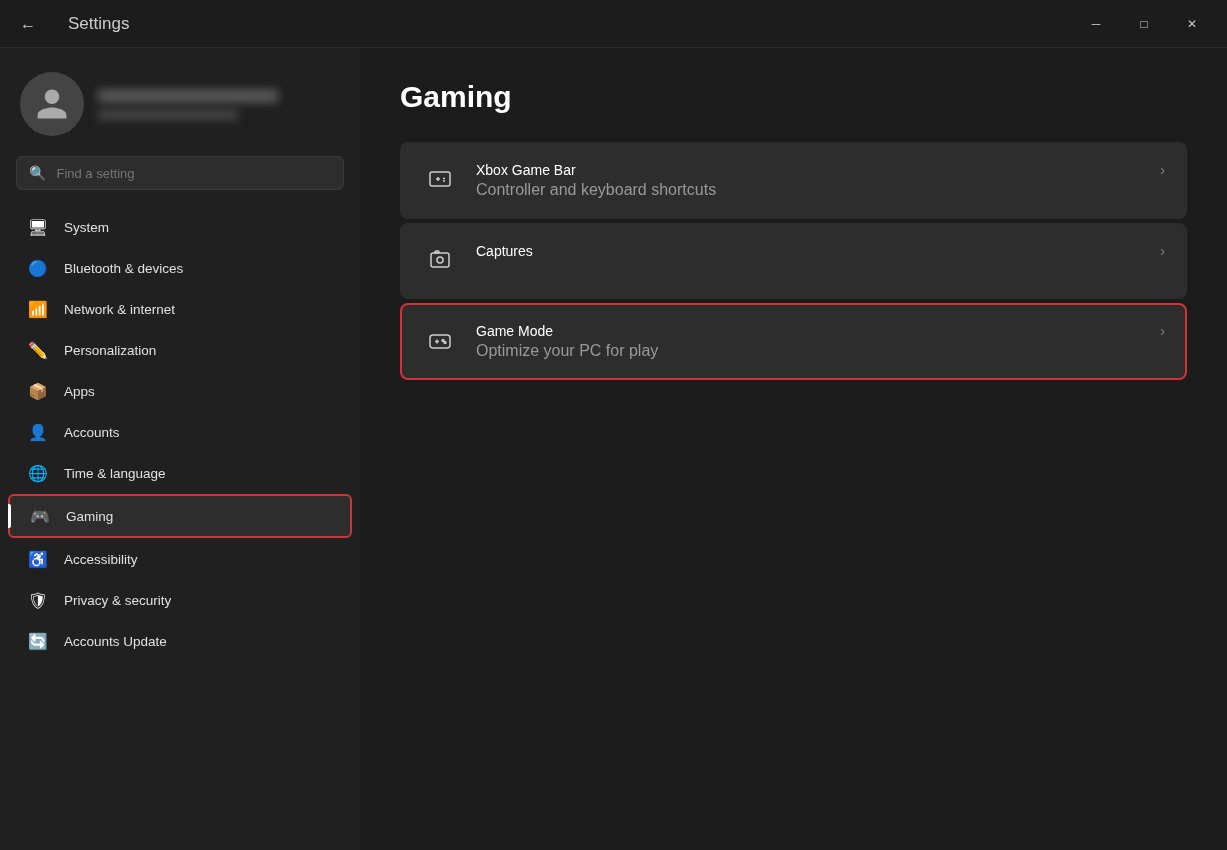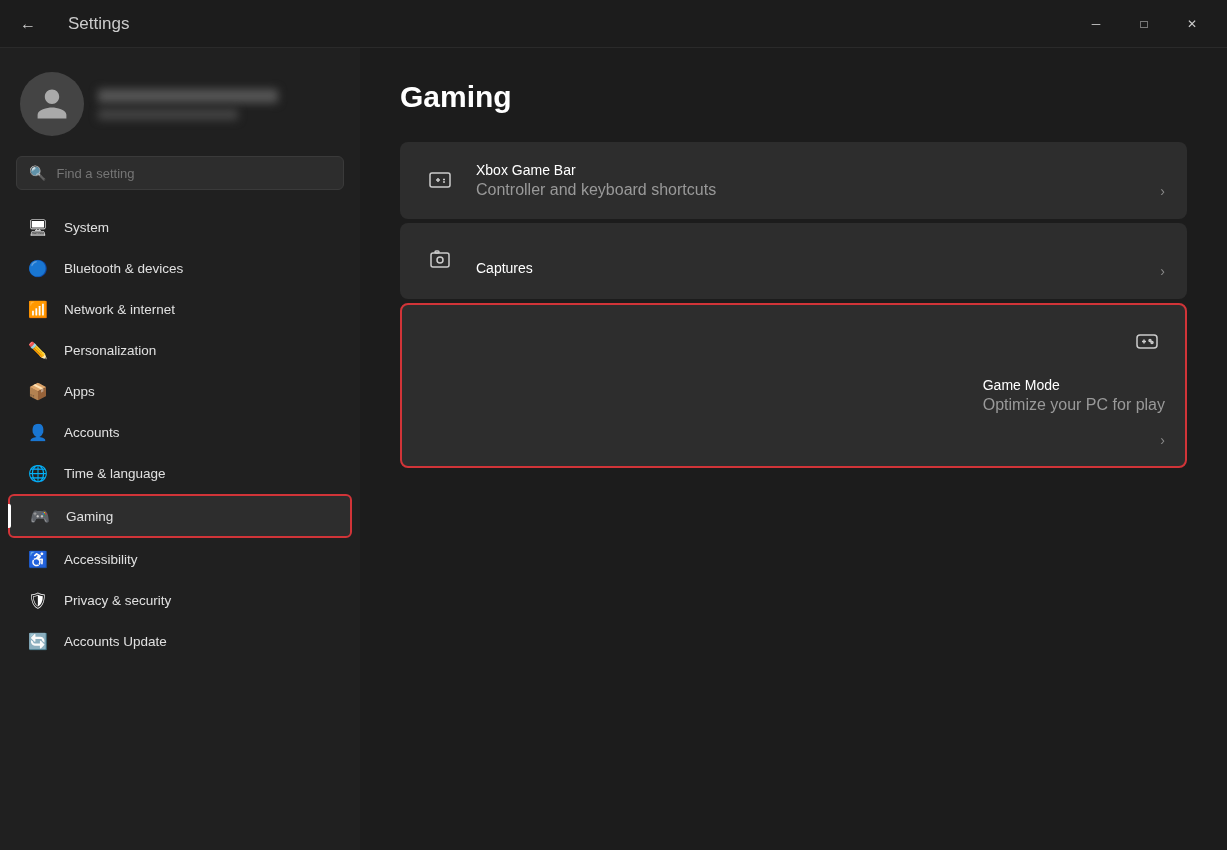--- a/index.html
+++ b/index.html
@@ -189,32 +189,31 @@
       font-weight: 600;
       color: #fff;
       margin-bottom: 28px;
     }
 
     
     .setting-item {
       background: #2d2d2d;
       border-radius: 8px;
       display: flex;
-      align-items: flex-end;
+      align-items: flex-start;
       padding: 18px 20px;
       margin-bottom: 4px;
       cursor: pointer;
       gap: 18px;
       position: relative;
       border: 2px solid transparent;
       transition: background 0.15s;
     }
     .setting-item.selected {
       border: 2px solid #d13438;
-      flex-direction: column;
     }
     .setting-icon {
       width: 36px;
       height: 36px;
       display: flex;
       align-items: center;
       justify-content: center;
       flex-shrink: 0;
       font-size: 22px;
       color: #ccc;

